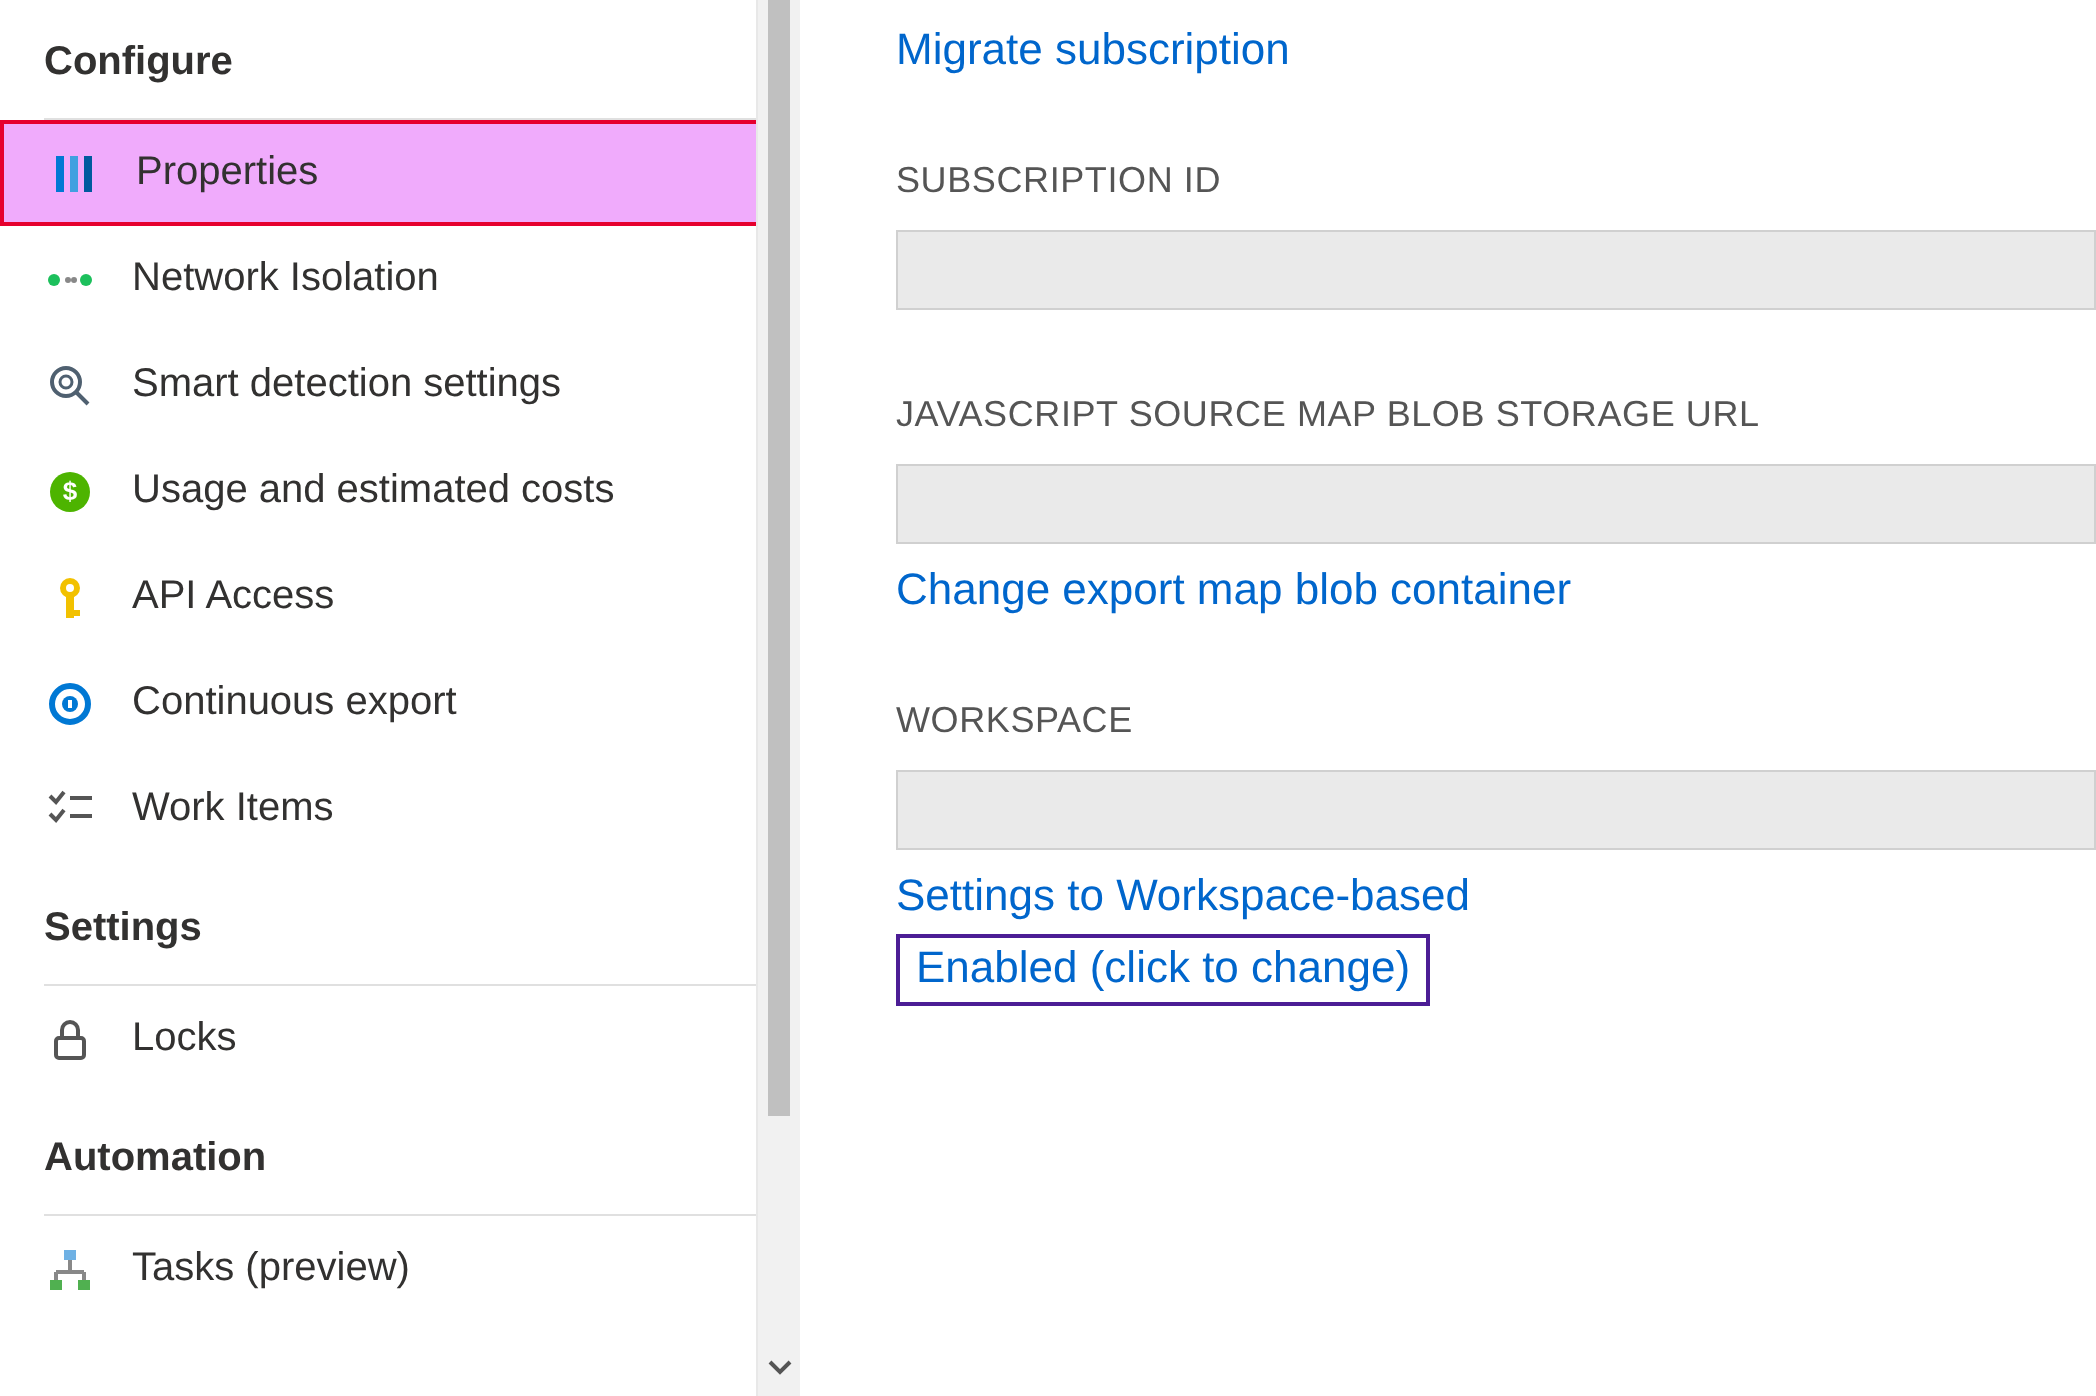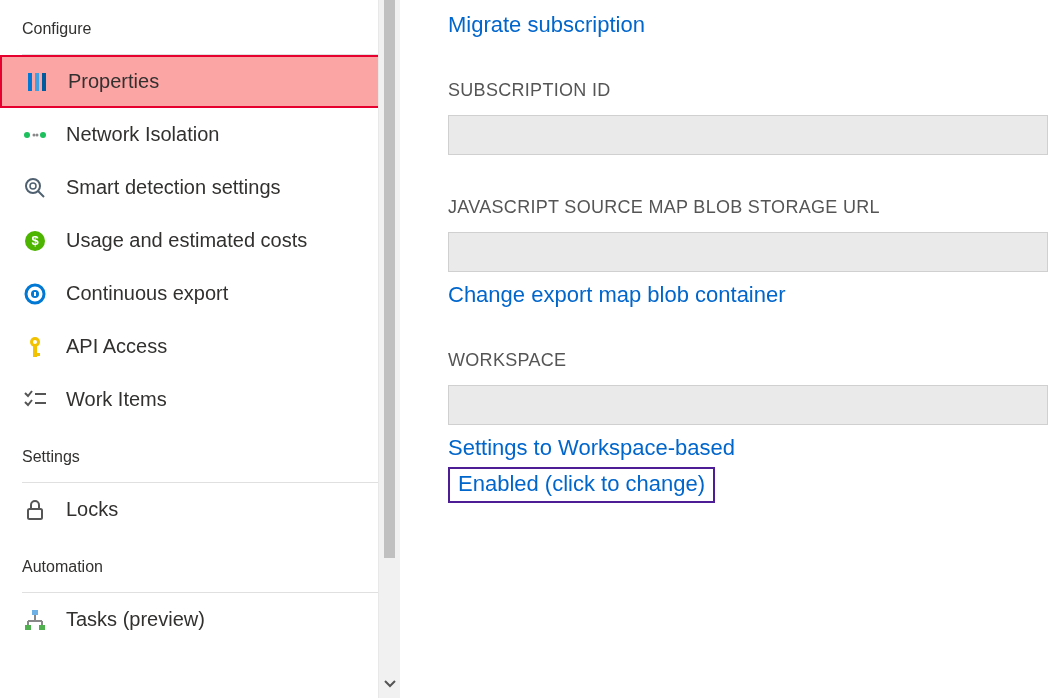--- a/index.html
+++ b/index.html
@@ -1,23 +1,23 @@
 <!DOCTYPE html>
 <html><head>
 <meta charset="utf-8">
 <style>
   * { box-sizing: border-box; margin: 0; padding: 0; }
   html, body { width: 1048px; height: 698px; font-family: "Segoe UI", Arial, sans-serif; color: #323130; background: #ffffff; overflow: hidden; }
   .layout { display: flex; width: 100%; height: 100%; }
   .sidebar { width: 400px; height: 100%; background: #ffffff; position: relative; }
   .sidebar-inner { padding-top: 8px; }
-  .section-header { font-size: 16px; font-weight: 400; padding: 12px 0 16px 22px; color: #323130; }
+  .section-header { font-size: 20px; font-weight: 700; padding: 12px 0 16px 22px; color: #323130; }
   .section-divider { height: 1px; background: #e0e0e0; margin: 0 22px 0 22px; }
   .sidebar-item { display: flex; align-items: center; height: 53px; padding: 0 0 0 22px; cursor: pointer; }
-  .sidebar-item.selected { background: #fca5a5; }
+  .sidebar-item.selected { background: #f0abfc; }
   .sidebar-item.highlighted { border: 2px solid #e6002e; }
   .sidebar-item .icon-wrap { width: 26px; height: 26px; display: inline-flex; align-items: center; justify-content: center; flex-shrink: 0; }
   .sidebar-item .label { font-size: 20px; margin-left: 18px; color: #323130; }
   .scrollbar-track { position: absolute; top: 0; right: 0; width: 22px; height: 100%; background: #f1f1f1; border-left: 1px solid #e8e8e8; }
   .scrollbar-track-inner { position: absolute; left: 3px; right: 3px; top: 0; bottom: 0; background: #f1f1f1; }
   .scrollbar-thumb { position: absolute; left: 2px; right: 2px; top: 0; height: 558px; background: #c0c0c0; border-radius: 0; }
   .scrollbar-arrow-down { position: absolute; left: 0; right: 0; bottom: 0; height: 28px; display: flex; align-items: center; justify-content: center; color: #606060; }
   .content { flex: 1; padding: 0 0 0 48px; position: relative; overflow: hidden; }
   .link { color: #0066cc; font-size: 22px; cursor: pointer; }
   .field-label { font-size: 18px; letter-spacing: 0.3px; color: #555; margin-top: 42px; }
@@ -76,39 +76,39 @@
           <svg width="22" height="22" viewBox="0 0 22 22">
             <circle cx="11" cy="11" r="10" fill="#4db400"></circle>
             <text x="11" y="15" text-anchor="middle" font-size="13" fill="#fff" font-weight="bold">$</text>
           </svg>
         </span>
         <span class="label">Usage and estimated costs</span>
       </div>
 
       <div class="sidebar-item">
         <span class="icon-wrap">
-          <svg width="22" height="22" viewBox="0 0 22 22">
-            <circle cx="11" cy="11" r="9" fill="none" stroke="#0078d4" stroke-width="3"></circle>
-            <circle cx="11" cy="11" r="4" fill="#0078d4"></circle>
-            <rect x="10" y="9" width="2" height="4" fill="#fff"></rect>
-          </svg>
-        </span>
-        <span class="label">Continuous export</span>
-      </div>
-
-      <div class="sidebar-item">
-        <span class="icon-wrap">
           <svg width="20" height="24" viewBox="0 0 20 24">
             <circle cx="10" cy="7" r="5" fill="#f2c100"></circle>
             <circle cx="10" cy="7" r="2" fill="#fff"></circle>
             <rect x="8" y="11" width="4" height="11" fill="#f2c100"></rect>
             <rect x="11" y="18" width="4" height="3" fill="#f2c100"></rect>
           </svg>
         </span>
         <span class="label">API Access</span>
+      </div>
+
+      <div class="sidebar-item">
+        <span class="icon-wrap">
+          <svg width="22" height="22" viewBox="0 0 22 22">
+            <circle cx="11" cy="11" r="9" fill="none" stroke="#0078d4" stroke-width="3"></circle>
+            <circle cx="11" cy="11" r="4" fill="#0078d4"></circle>
+            <rect x="10" y="9" width="2" height="4" fill="#fff"></rect>
+          </svg>
+        </span>
+        <span class="label">Continuous export</span>
       </div>
 
       <div class="sidebar-item">
         <span class="icon-wrap">
           <svg width="22" height="20" viewBox="0 0 22 20">
             <path d="M1 3 l3 3 l4 -5" fill="none" stroke="#555" stroke-width="2"></path>
             <line x1="11" y1="4" x2="22" y2="4" stroke="#555" stroke-width="2"></line>
             <path d="M1 12 l3 3 l4 -5" fill="none" stroke="#555" stroke-width="2"></path>
             <line x1="11" y1="13" x2="22" y2="13" stroke="#555" stroke-width="2"></line>
           </svg>

